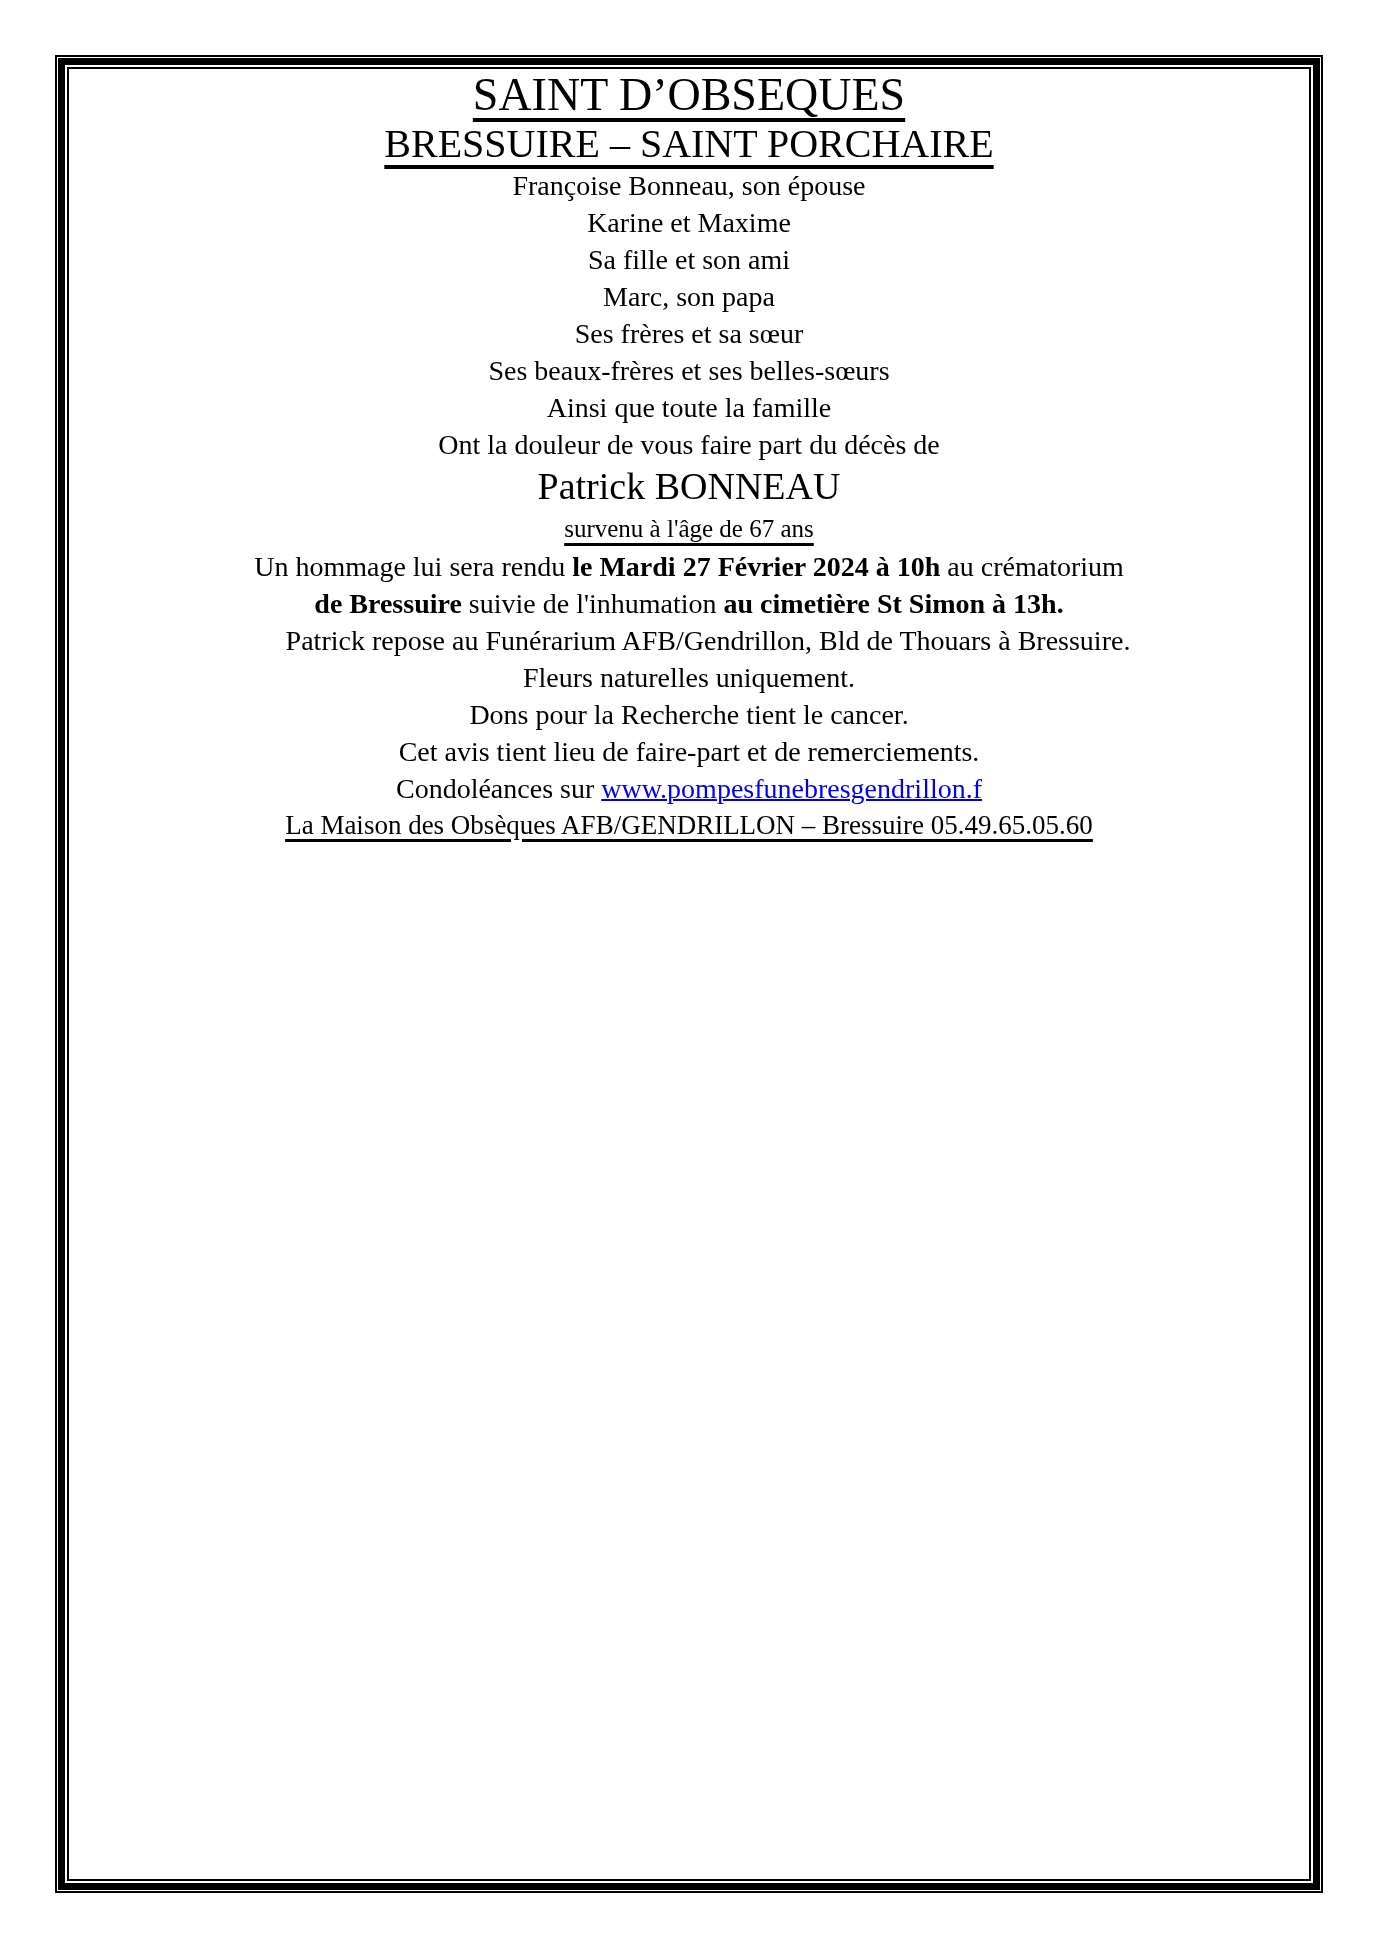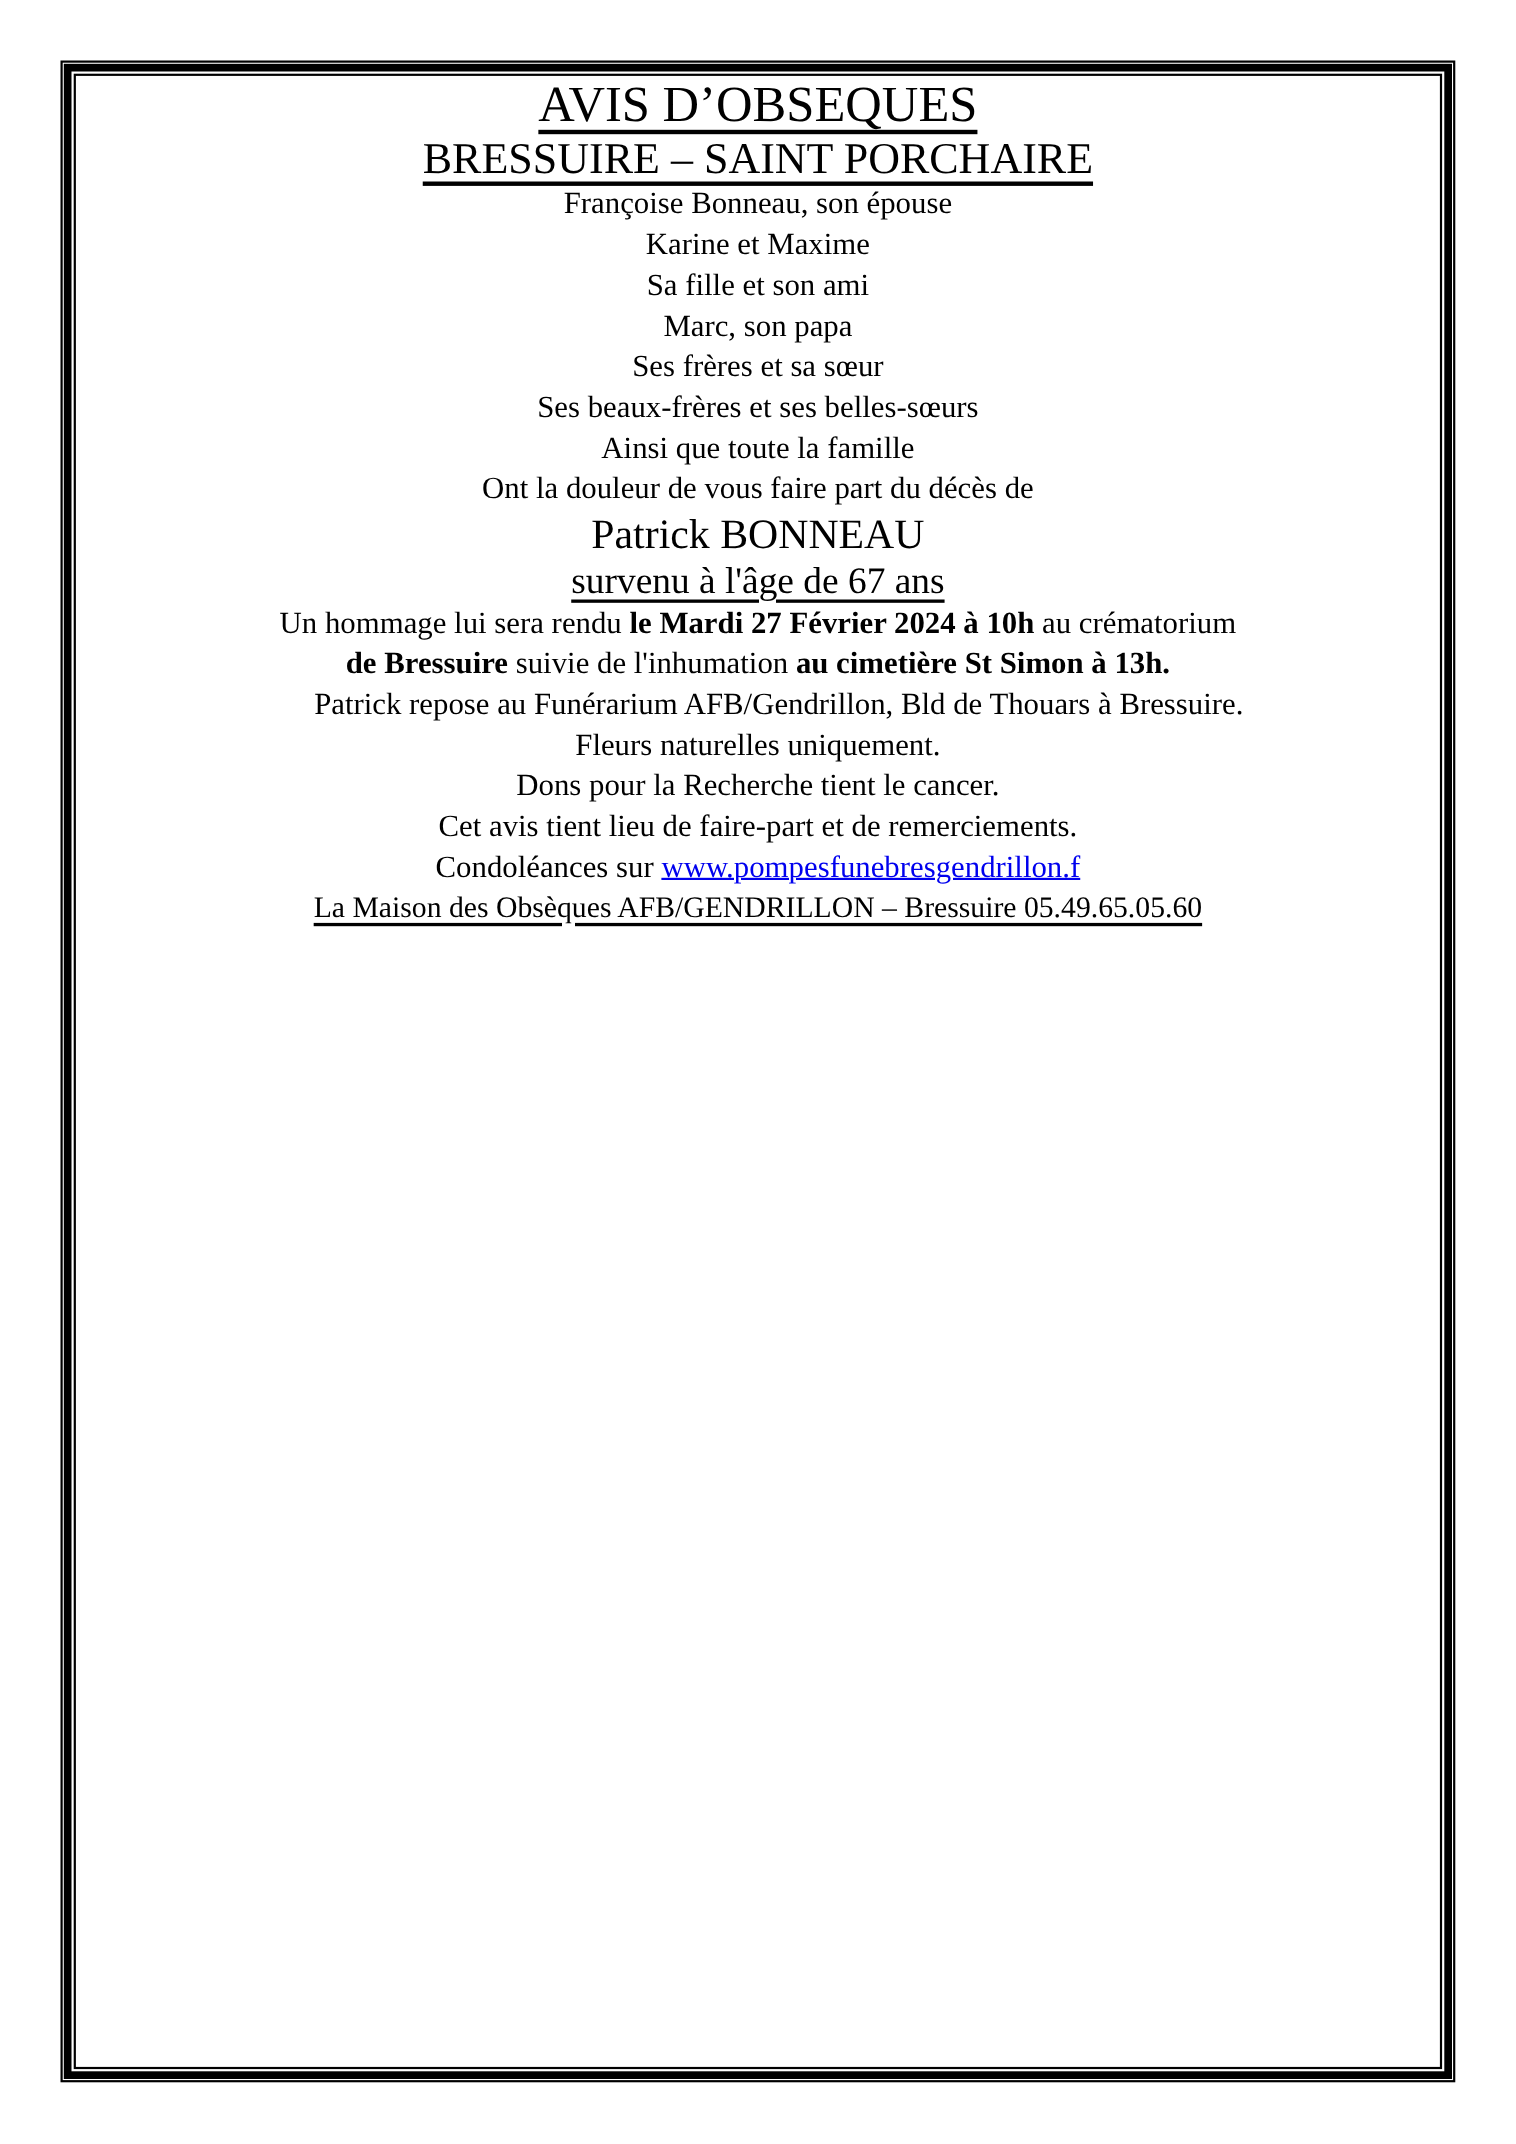--- a/index.html
+++ b/index.html
@@ -66,21 +66,21 @@
     font-size: 28px;
     line-height: 37px;
   }
   .deceased-name {
     font-size: 38px;
     line-height: 46px;
     font-weight: bold;
     margin-top: 63px;
   }
   .age-line {
-    font-size: 34px;
+    font-size: 25px;
     line-height: 39px;
     font-weight: bold;
     margin-top: 2px;
     text-decoration: underline;
     text-decoration-thickness: 3px;
     text-underline-offset: 6px;
   }
   .footer-line {
     font-size: 27px;
     line-height: 36px;
@@ -111,21 +111,21 @@
   .mt-condo    { margin-top: 101px; }
 </style>
 </head>
 <body>
 
 <div class="frame-outer">
   <div class="frame-mid">
     <div class="frame-inner">
       <div class="content">
 
-        <h1 class="title">AVIS D’OBSEQUES</h1>
+        <h1 class="title">SAINT D’OBSEQUES</h1>
 
         <h2 class="location">BRESSUIRE – SAINT PORCHAIRE</h2>
 
         <p class="body-line mt-epouse">Françoise Bonneau, son épouse</p>
 
         <p class="body-line mt-karine"><span>Karine et Maxime</span><br><span>Sa fille et son ami</span></p>
 
         <p class="body-line mt-marc">Marc, son papa</p>
 
         <p class="body-line mt-freres"><span>Ses frères et sa sœur</span><br><span>Ses beaux-frères et ses belles-sœurs</span></p>

